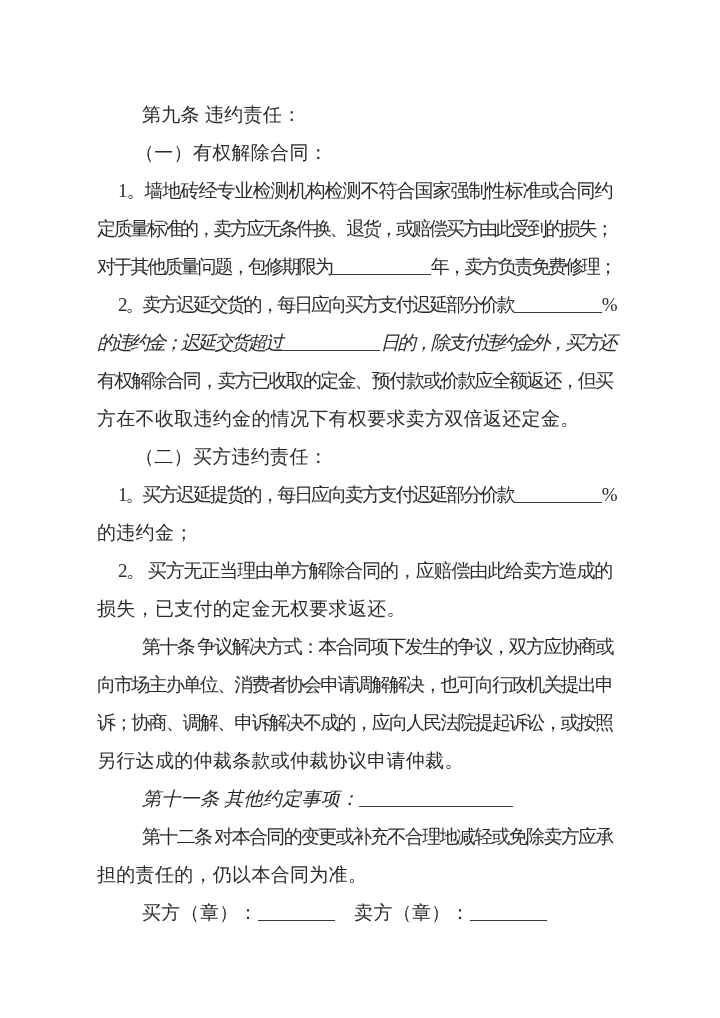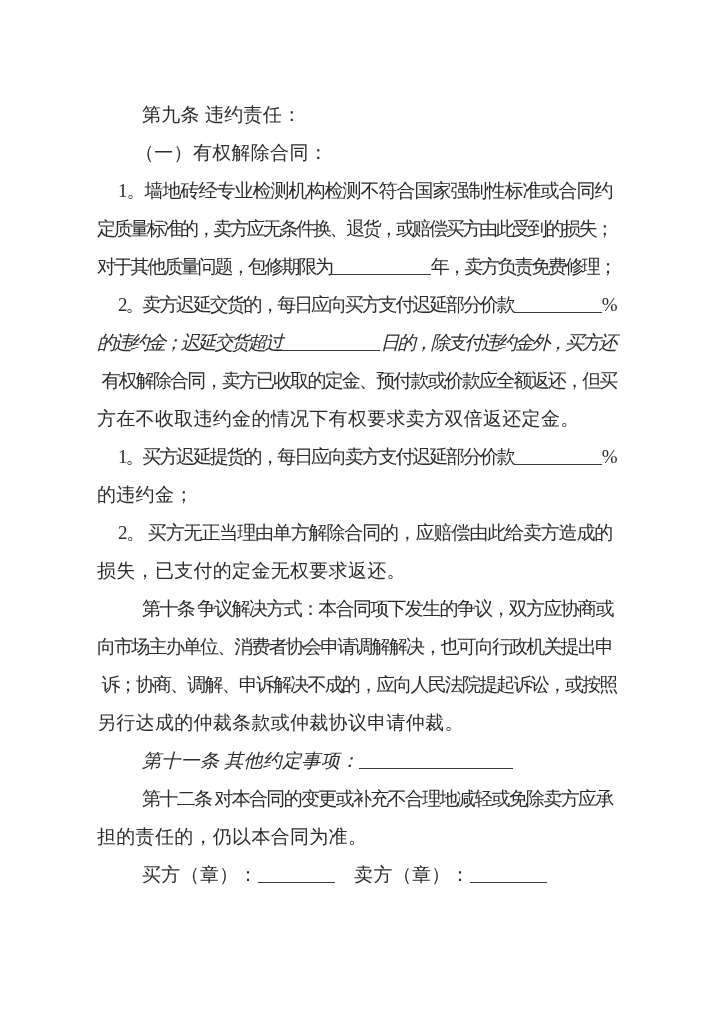--- a/index.html
+++ b/index.html
@@ -42,28 +42,29 @@
 
 <div class="page">
   <div class="textblock">
     <div class="doc-line" style="padding-left: 45px;">第九条 违约责任：</div>
     <div class="doc-line" style="padding-left: 38px;">（一）有权解除合同：</div>
     <div class="doc-line" style="padding-left: 21px; letter-spacing: -1px;">1。墙地砖经专业检测机构检测不符合国家强制性标准或合同约</div>
     <div class="doc-line" style="padding-left: 0px; letter-spacing: -2.39px;">定质量标准的，卖方应无条件换、退货，或赔偿买方由此受到的损失；</div>
     <div class="doc-line" style="padding-left: 0px; letter-spacing: -2.23px;">对于其他质量问题，包修期限为<span class="blank" style="width:99px"></span>年，卖方负责免费修理；</div>
     <div class="doc-line" style="padding-left: 21px; letter-spacing: -2.12px;">2。卖方迟延交货的，每日应向买方支付迟延部分价款<span class="blank" style="width:88px"></span>%</div>
     <div class="doc-line" style="padding-left: 0px; letter-spacing: -2.23px; font-style: italic;">的违约金；迟延交货超过<span class="blank" style="width:99px"></span>日的，除支付违约金外，买方还</div>
-    <div class="doc-line" style="padding-left: 0px; letter-spacing: -1.83px; text-align: center;">有权解除合同，卖方已收取的定金、预付款或价款应全额返还，但买</div>
+    <div class="doc-line" style="padding-left: 0px; letter-spacing: -1.83px;">有权解除合同，卖方已收取的定金、预付款或价款应全额返还，但买</div>
     <div class="doc-line" style="padding-left: 0px;">方在不收取违约金的情况下有权要求卖方双倍返还定金。</div>
+    <div class="doc-line" style="padding-left: 38px;">（二）买方违约责任：</div>
     <div class="doc-line" style="padding-left: 21px; letter-spacing: -2.12px;">1。买方迟延提货的，每日应向卖方支付迟延部分价款<span class="blank" style="width:88px"></span>%</div>
     <div class="doc-line" style="padding-left: 0px;">的违约金；</div>
     <div class="doc-line" style="padding-left: 21px; letter-spacing: -1.14px;">2。 买方无正当理由单方解除合同的，应赔偿由此给卖方造成的</div>
     <div class="doc-line" style="padding-left: 0px;">损失，已支付的定金无权要求返还。</div>
     <div class="doc-line" style="padding-left: 45px; letter-spacing: -1.68px;">第十条 争议解决方式：本合同项下发生的争议，双方应协商或</div>
     <div class="doc-line" style="padding-left: 0px; letter-spacing: -1.83px;">向市场主办单位、消费者协会申请调解解决，也可向行政机关提出申</div>
-    <div class="doc-line" style="padding-left: 0px; letter-spacing: -1.83px; text-align: center;">诉；协商、调解、申诉解决不成的，应向人民法院提起诉讼，或按照</div>
+    <div class="doc-line" style="padding-left: 0px; letter-spacing: -1.83px;">诉；协商、调解、申诉解决不成的，应向人民法院提起诉讼，或按照</div>
     <div class="doc-line" style="padding-left: 0px;">另行达成的仲裁条款或仲裁协议申请仲裁。</div>
     <div class="doc-line" style="padding-left: 45px; font-style: italic;">第十一条 其他约定事项：<span class="blank" style="width:154px"></span></div>
     <div class="doc-line" style="padding-left: 45px; letter-spacing: -1.68px;">第十二条 对本合同的变更或补充不合理地减轻或免除卖方应承</div>
     <div class="doc-line" style="padding-left: 0px;">担的责任的，仍以本合同为准。</div>
     <div class="doc-line" style="padding-left: 45px;">买方（章）：<span class="blank" style="width:77px"></span>　卖方（章）：<span class="blank" style="width:77px"></span></div>
   </div>
 </div>
 
 </body></html>

